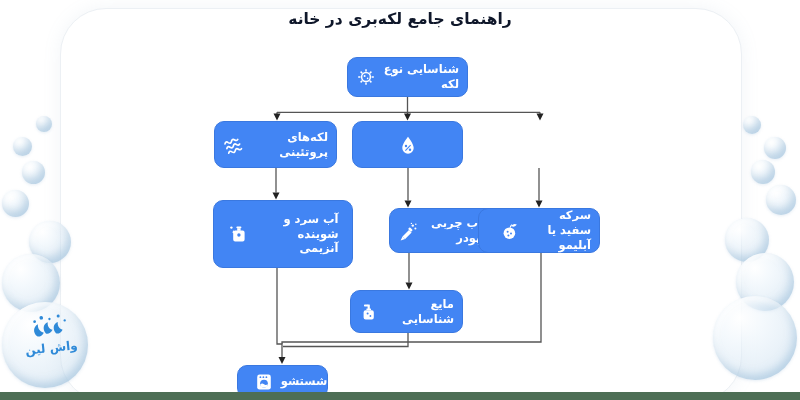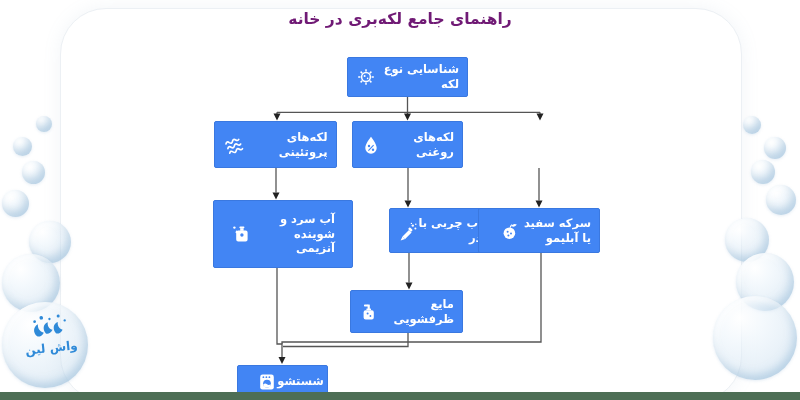--- a/index.html
+++ b/index.html
@@ -13,33 +13,33 @@
   
   .card{
     position:absolute;left:60px;top:8px;width:680px;height:392px;
     background:#ffffff;border:1px solid #ecf0f4;border-radius:46px;
     box-shadow:0 0 18px rgba(130,160,190,0.10);
     z-index:1;
   }
 
   .title{
     position:absolute;left:0;top:10px;width:800px;text-align:center;
-    font-size:15.5px;font-weight:bold;color:#701a75;direction:rtl;
+    font-size:15.5px;font-weight:bold;color:#0f172a;direction:rtl;
     z-index:4;letter-spacing:0;
   }
 
   
   svg.connectors{position:absolute;left:0;top:0;z-index:2;}
 
   
   .node{
     position:absolute;z-index:3;
-    background:#4285f4;border:1px solid #3a78e0;border-radius:2px;
+    background:#4285f4;border:1px solid #3a78e0;border-radius:10px;
     color:#fff;direction:rtl;
-    display:flex;align-items:center;justify-content:center;
+    display:flex;align-items:center;justify-content:center;gap:7px;
     padding:3px 8px;box-sizing:border-box;
     font-size:11.5px;font-weight:bold;line-height:1.3;text-align:right;
   }
   .node .lbl{max-width:84px;}
   .node svg{flex:0 0 auto;display:block;}
 
   #node-identify{left:347px;top:57px;width:121px;height:40px;}
   #node-protein {left:214px;top:121px;width:123px;height:47px;}
   #node-oily    {left:352px;top:121px;width:111px;height:47px;}
   #node-tannin  {left:478px;top:121px;width:122px;height:47px;}
@@ -127,21 +127,20 @@
     <svg width="20" height="20" viewBox="0 0 20 20">
       <g transform="rotate(-22 10 10)" stroke="#fff" stroke-width="1.7" fill="none" stroke-linecap="round">
         <path d="M3,6 q1.8,-2.6 3.5,0 q1.8,2.6 3.5,0 q1.8,-2.6 3.5,0 q1.3,1.9 3,0.6"></path>
         <path d="M3,11 q1.8,-2.6 3.5,0 q1.8,2.6 3.5,0 q1.8,-2.6 3.5,0 q1.3,1.9 3,0.6"></path>
         <path d="M3,16 q1.8,-2.6 3.5,0 q1.8,2.6 3.5,0 q1.8,-2.6 3.5,0 q1.3,1.9 3,0.6"></path>
       </g>
     </svg>
   </div>
 
   <div class="node" id="node-oily">
-    <span class="lbl">لکه‌های روغنی</span>
     <svg width="20" height="20" viewBox="0 0 20 20">
       <path d="M10,1.8 C10,1.8 4.3,8.8 4.3,13 a5.7,5.7 0 0 0 11.4,0 C15.7,8.8 10,1.8 10,1.8 Z" fill="#fff"></path>
       <g stroke="#4285f4" stroke-width="1.1">
         <line x1="12.6" y1="10.2" x2="7.4" y2="15.6"></line>
       </g>
       <circle cx="8" cy="11" r="1.2" fill="#4285f4"></circle>
       <circle cx="12" cy="14.8" r="1.2" fill="#4285f4"></circle>
     </svg>
   </div>
 
@@ -183,21 +182,21 @@
         <path d="M11.4,4.6 q2.6,-2.6 5.4,-1 q-1.6,3 -5.4,1.6 Z"></path>
         <path d="M10.2,6.6 q0.4,-2 1.6,-3" stroke="#fff" stroke-width="1.2" fill="none"></path>
       </g>
       <circle cx="7.6" cy="10.8" r="1" fill="#4285f4"></circle>
       <circle cx="11" cy="12.4" r="1" fill="#4285f4"></circle>
       <circle cx="8.4" cy="14.4" r="1" fill="#4285f4"></circle>
     </svg>
   </div>
 
   <div class="node" id="node-dish">
-    <span class="lbl">مایع ظرفشویی</span>
+    <span class="lbl">مایع شناسایی</span>
     <svg width="20" height="20" viewBox="0 0 20 20">
       <g fill="#fff">
         <rect x="5" y="2.6" width="4.6" height="1.8" rx="0.7"></rect>
         <rect x="8.6" y="2.6" width="2.2" height="4.6"></rect>
         <rect x="7.4" y="6.6" width="4.6" height="1.6"></rect>
         <path d="M6.6,8.2 h6.2 a2,2 0 0 1 2,2 v5.4 a2,2 0 0 1 -2,2 h-6.2 a2,2 0 0 1 -2,-2 v-5.4 a2,2 0 0 1 2,-2 Z"></path>
       </g>
       <circle cx="8.6" cy="11.6" r="1" fill="#4285f4"></circle>
       <circle cx="11.4" cy="14" r="0.9" fill="#4285f4"></circle>
     </svg>

